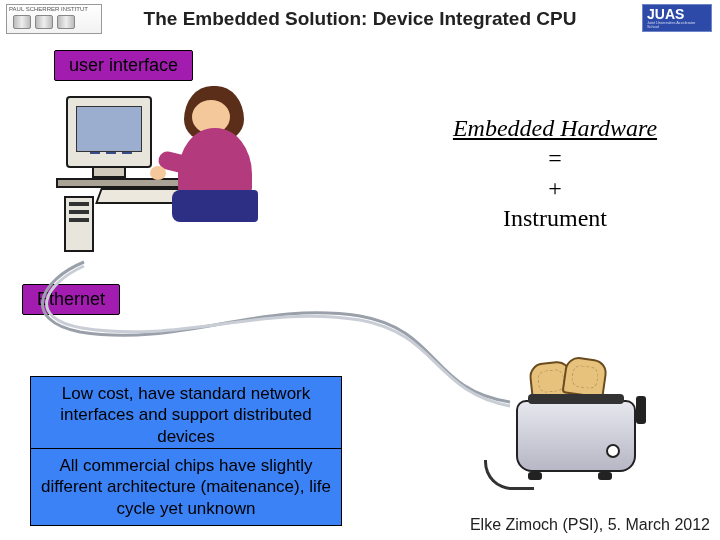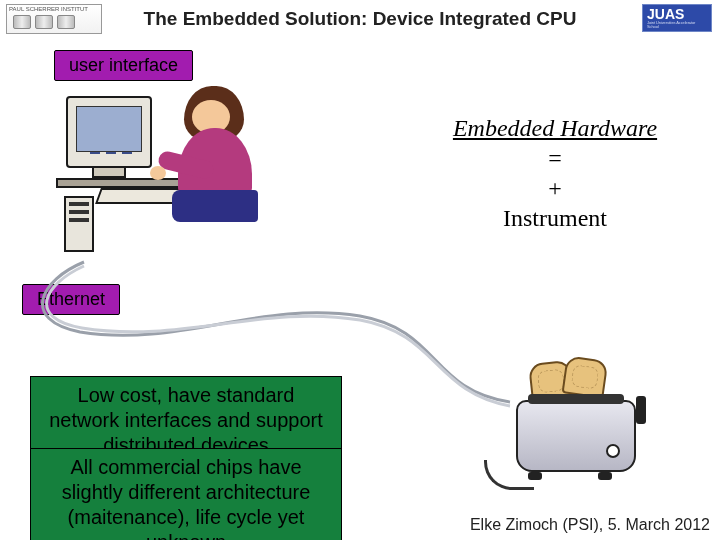--- a/index.html
+++ b/index.html
@@ -71,24 +71,24 @@
     border: 1px solid #000;
     font-size: 18px;
     padding: 4px 14px;
     border-radius: 2px;
     text-align: center;
   }
   .label.ui     { left: 54px;  top: 50px; }
   .label.eth    { left: 22px;  top: 284px; }
   .blurb {
     position: absolute;
-    background: #15803d;
+    background: #3b82f6;
     border: 1px solid #000;
     text-align: center;
-    font-size: 20px;
+    font-size: 17px;
     line-height: 1.25;
     padding: 6px 10px;
     width: 312px;
   }
   .blurb.b1 { left: 30px; top: 376px; }
   .blurb.b2 { left: 30px; top: 448px; }
   .equation {
     position: absolute;
     left: 415px; top: 92px;
     width: 280px;

